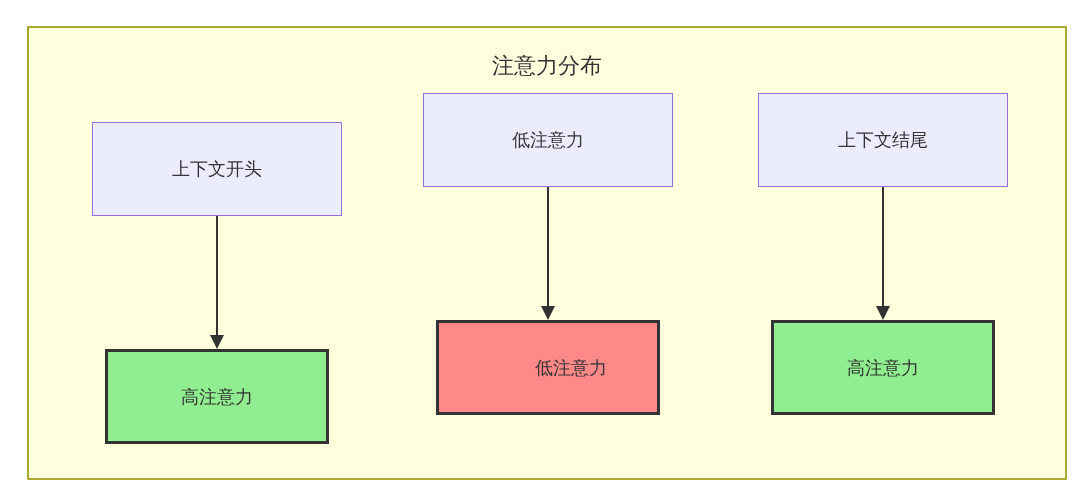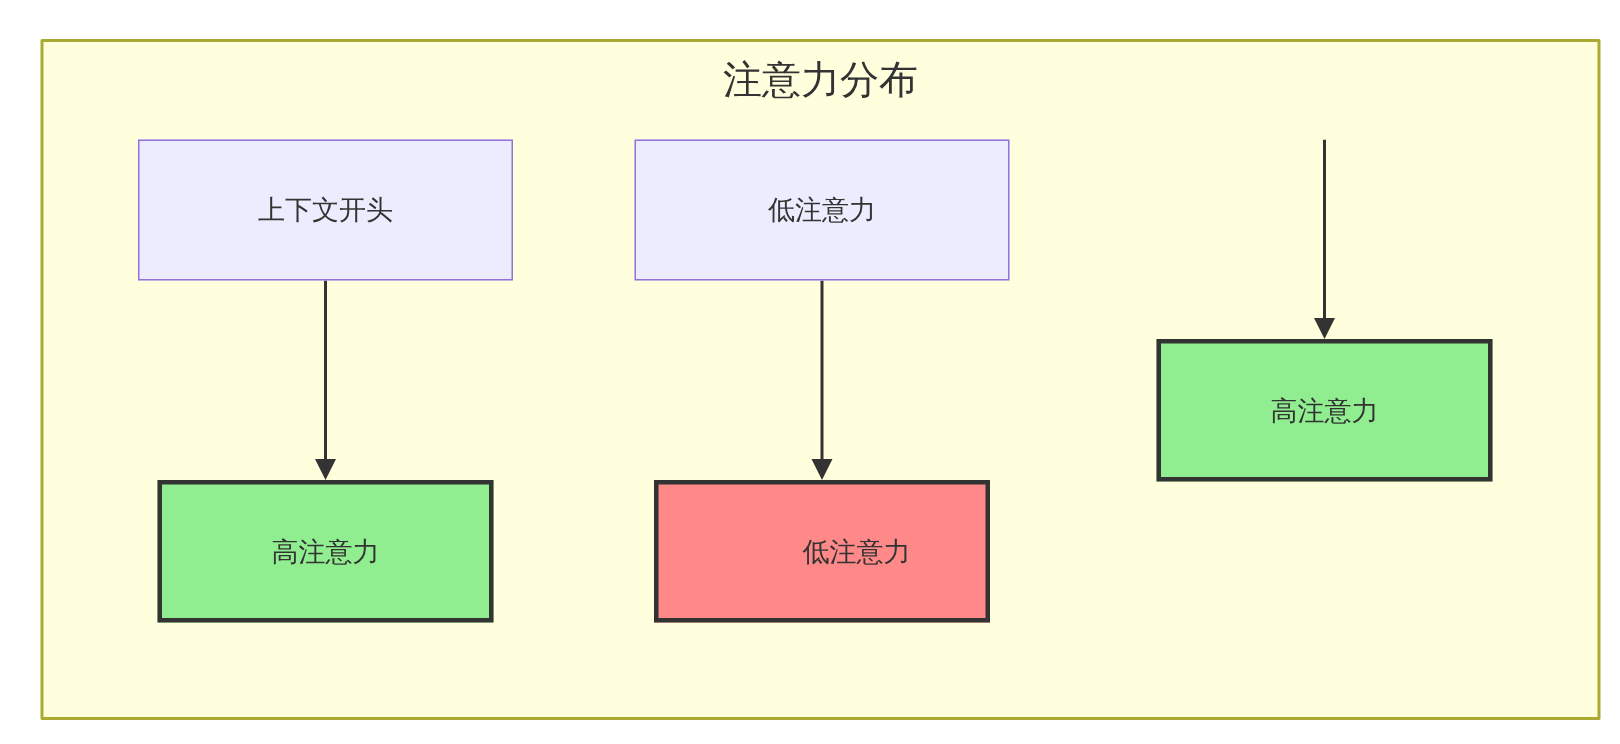--- a/index.html
+++ b/index.html
@@ -21,36 +21,36 @@
     top: 26px;
     width: 1036px;
     height: 450px;
     background: var(--container_fill, #ffffde);
     border: 2px solid var(--container_border, #aaaa33);
     border-radius: 1px;
     box-sizing: content-box;
   }
   .cluster-title {
     position: absolute;
-    top: 8px;
+    top: 23px;
     left: 0;
     right: 0;
     text-align: center;
-    font-size: 26px;
+    font-size: 22px;
     color: var(--text, #333333);
   }
   .column {
     position: absolute;
     top: 65px;
     width: 300px;
     display: flex;
     flex-direction: column;
     align-items: center;
   }
-  .col-0 { left: 38px; }
+  .col-0 { left: 38px; margin-top: 29px; }
   .col-1 { left: 369px; }
   .col-2 { left: 704px; }
   .node {
     display: flex;
     align-items: center;
     justify-content: center;
     box-sizing: border-box;
     font-size: 18px;
     color: var(--text, #333333);
     text-align: center;
@@ -109,20 +109,23 @@
       <svg class="arrow" width="18" height="133" viewBox="0 0 18 133" xmlns="http://www.w3.org/2000/svg">
         <line x1="9" y1="0" x2="9" y2="121"></line>
         <polygon points="2,119 16,119 9,133"></polygon>
       </svg>
       <div class="node target" data-type="low">
         <span>低注意力</span>
       </div>
     </div>
 
     <div class="column col-2">
+      <div class="node source">
+        <span>上下文结尾</span>
+      </div>
       <svg class="arrow" width="18" height="133" viewBox="0 0 18 133" xmlns="http://www.w3.org/2000/svg">
         <line x1="9" y1="0" x2="9" y2="121"></line>
         <polygon points="2,119 16,119 9,133"></polygon>
       </svg>
       <div class="node target" data-type="high">
         <span>高注意力</span>
       </div>
     </div>
   </div>
 </div>

